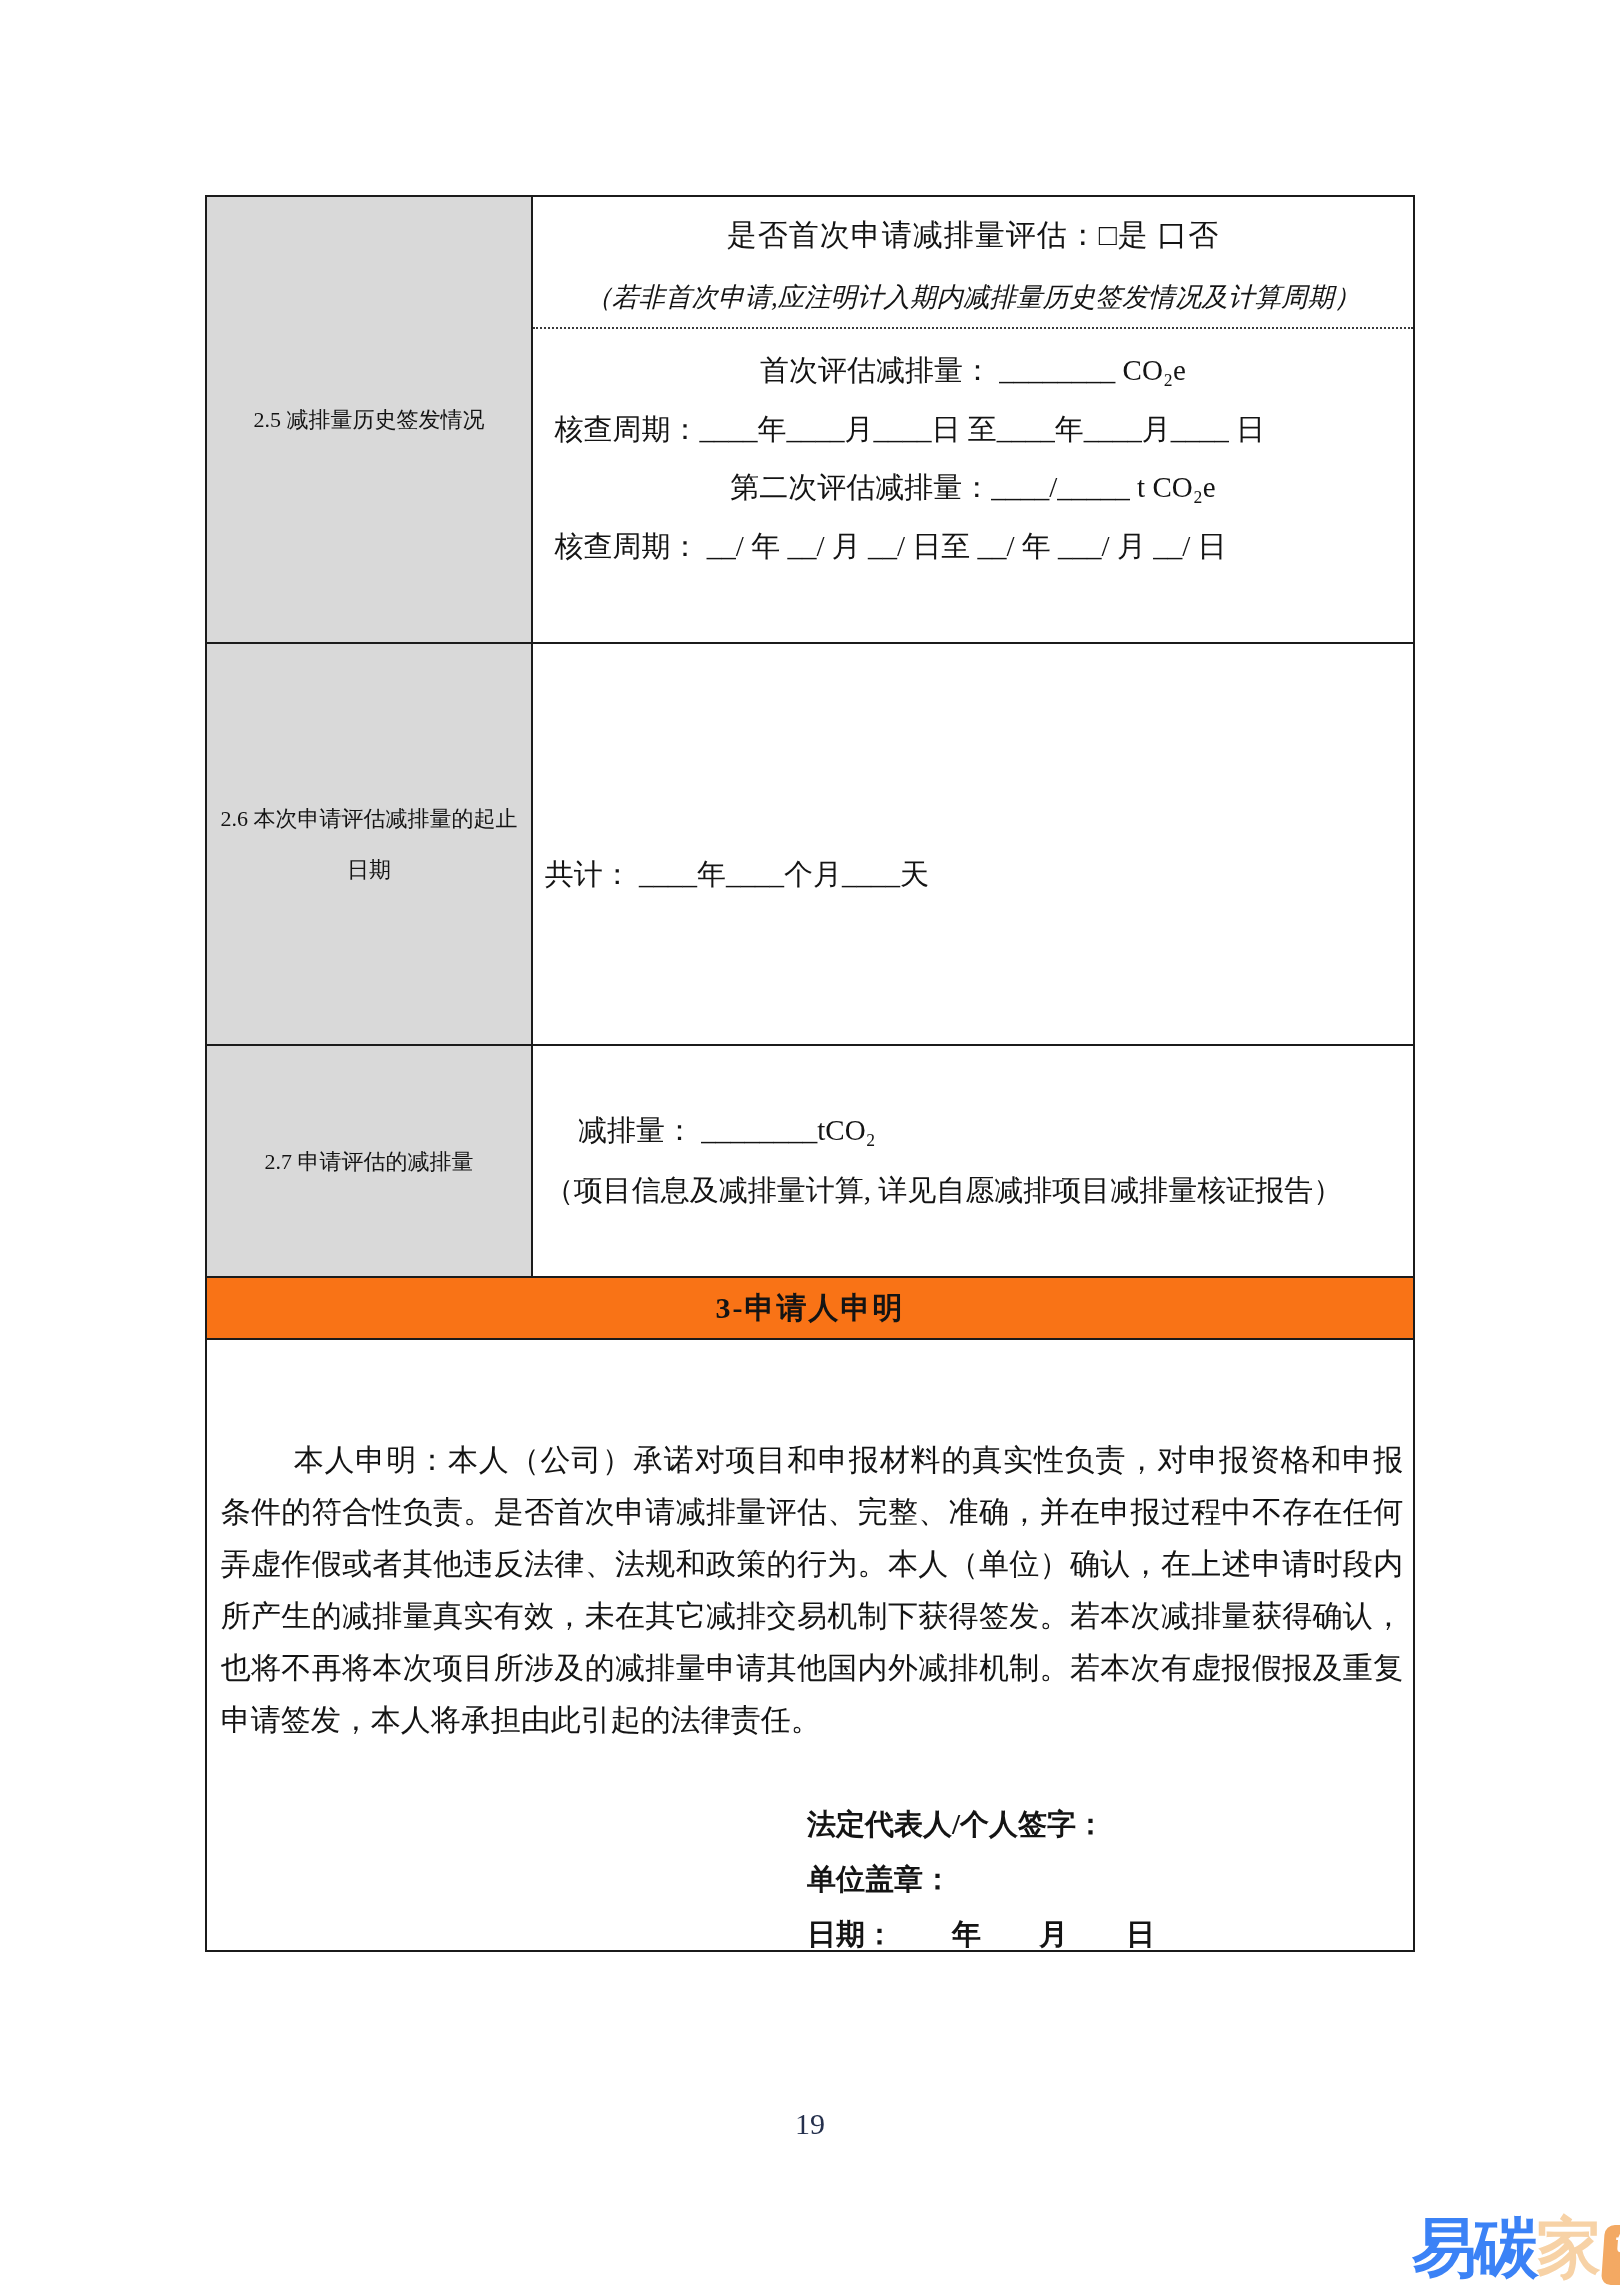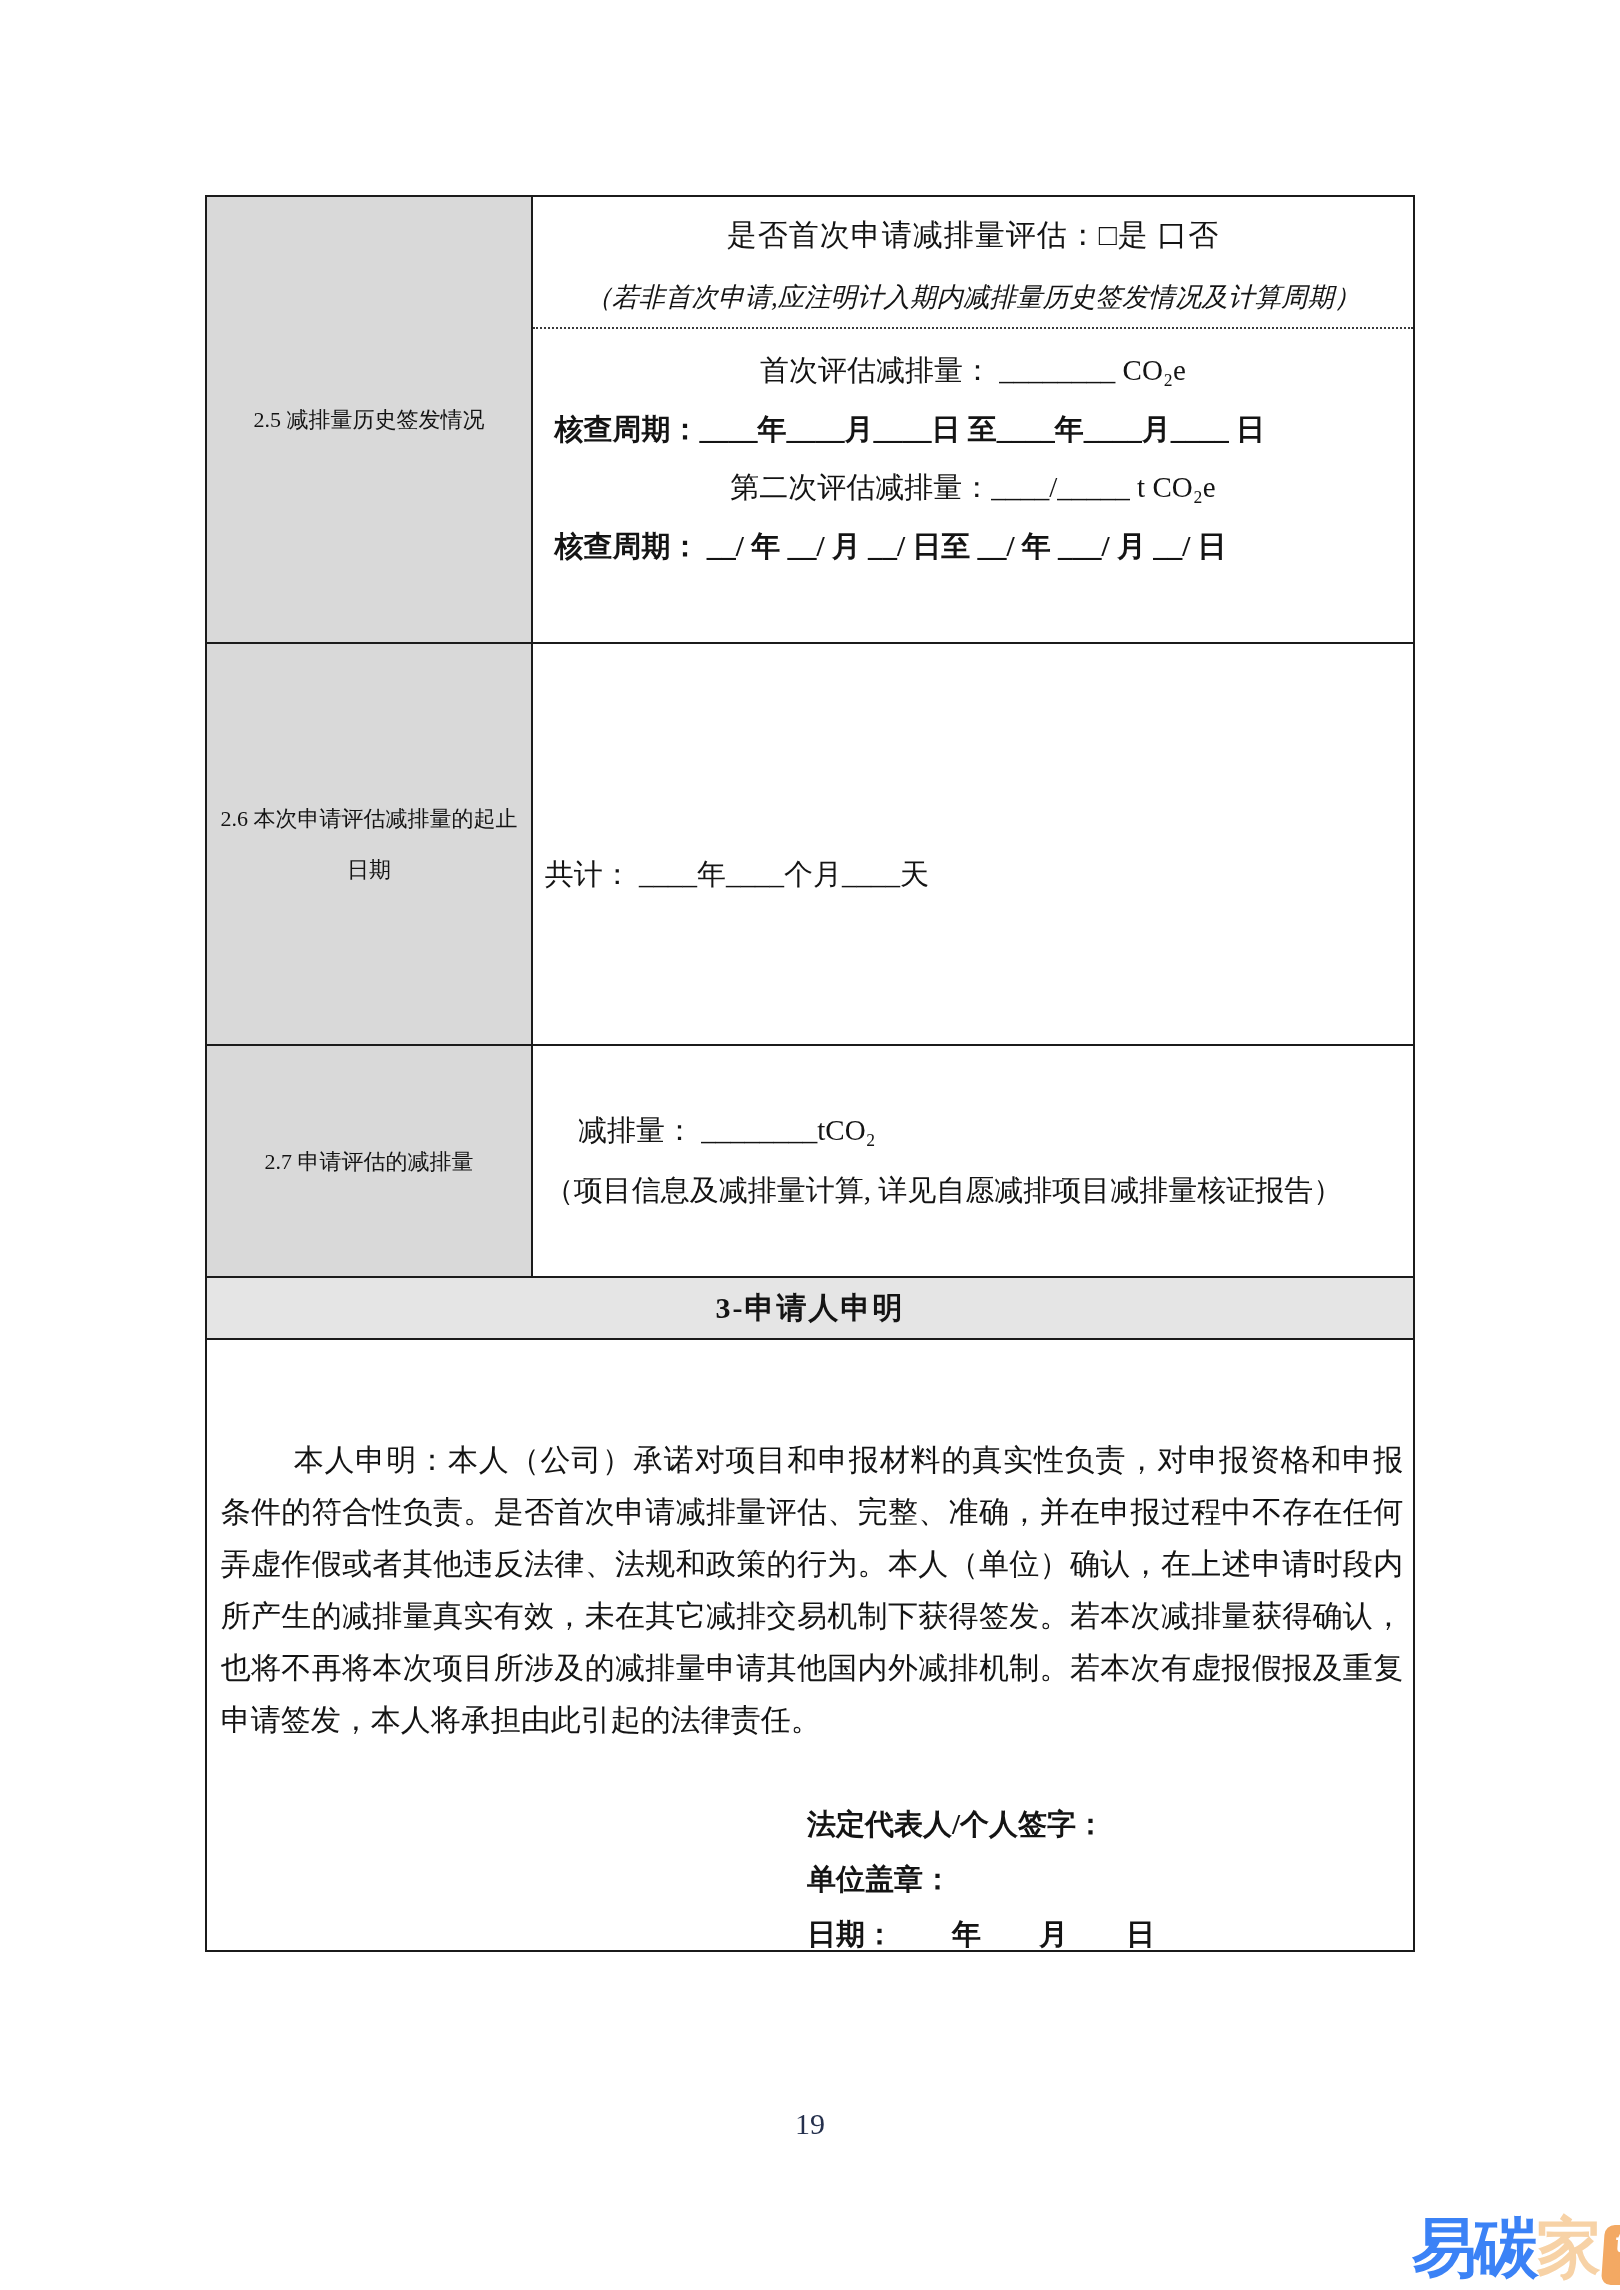--- a/index.html
+++ b/index.html
@@ -28,31 +28,31 @@
     border-right:2px solid #1b1b1b;
     display:flex;align-items:center;justify-content:center;
     text-align:center;
     font-size:22px;line-height:51px;
     padding:0 5.9px;
   }
   .cell-content{flex:1;box-sizing:border-box;min-width:0;}
   .r25{height:447px;}
   .r26{height:402px;}
   .r27{height:232px;}
-  .r3h{height:62px;background:#e5e5e5;align-items:center;justify-content:center;}
+  .r3h{height:62px;background:#f97316;align-items:center;justify-content:center;}
   .rdecl{height:609px;display:block;}
 
   
   .c25{padding-top:9.8px;font-size:29px;}
   .line-center{text-align:center;}
   .q-line{margin-top:7.8px;font-size:30px;letter-spacing:1px;}
   .note-line{margin-top:23.5px;font-style:italic;font-size:26.5px;}
   .dotted-sep{border-top:2px dotted #3a3a3a;margin:11.8px 0 0 0;height:0;}
   .c25 .blank-line{margin-top:25.5px;line-height:33px;}
-  .pad-left{padding-left:21.6px;text-align:left;font-weight:bold;}
+  .pad-left{padding-left:21.6px;text-align:left;}
 
   
   .c26{display:flex;flex-direction:column;justify-content:center;font-size:29px;}
   .c26 .range{text-align:center;}
   .c26 .total{text-align:left;padding-left:11.8px;margin-top:61px;}
 
   
   .c27{display:flex;flex-direction:column;justify-content:center;font-size:29px;}
   .c27 .amount{padding-left:45px;}
   .c27 .note{padding-left:11.8px;margin-top:19.6px;}

